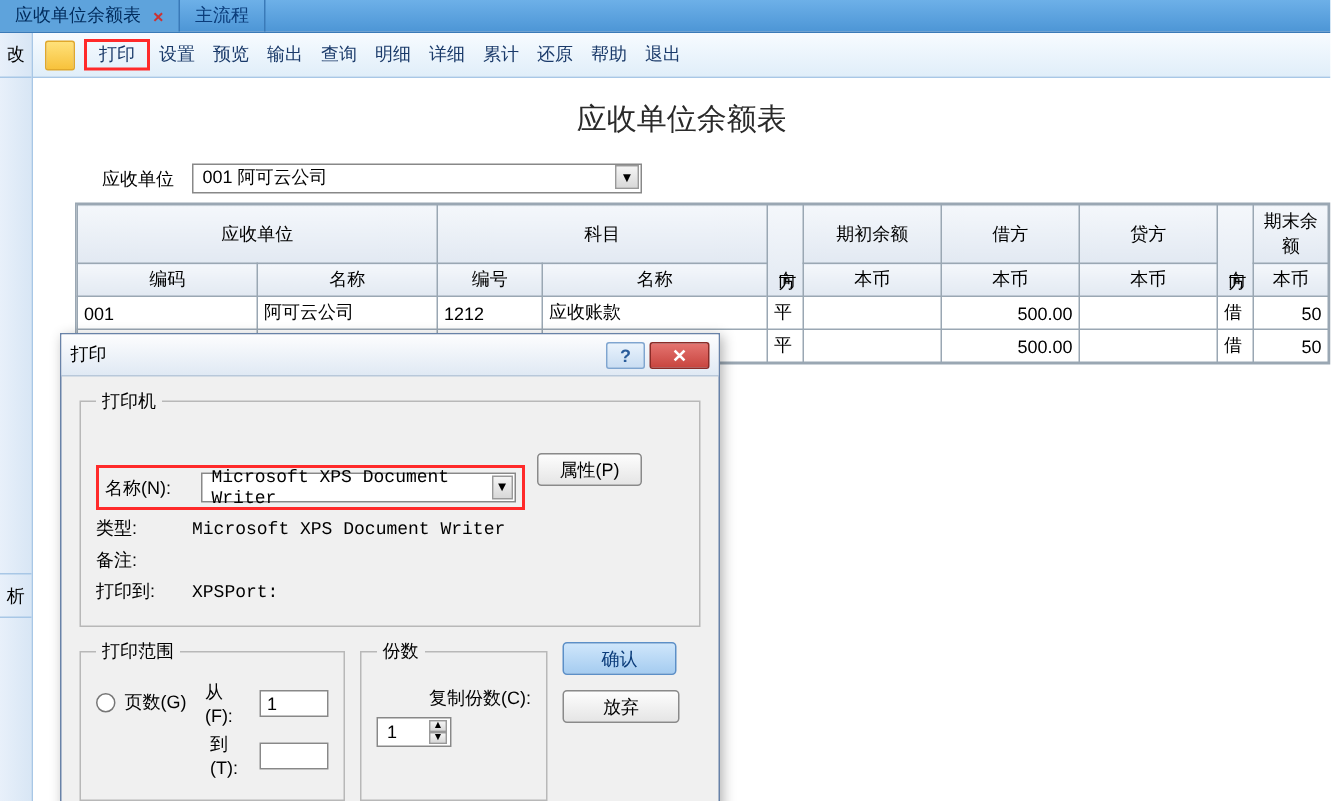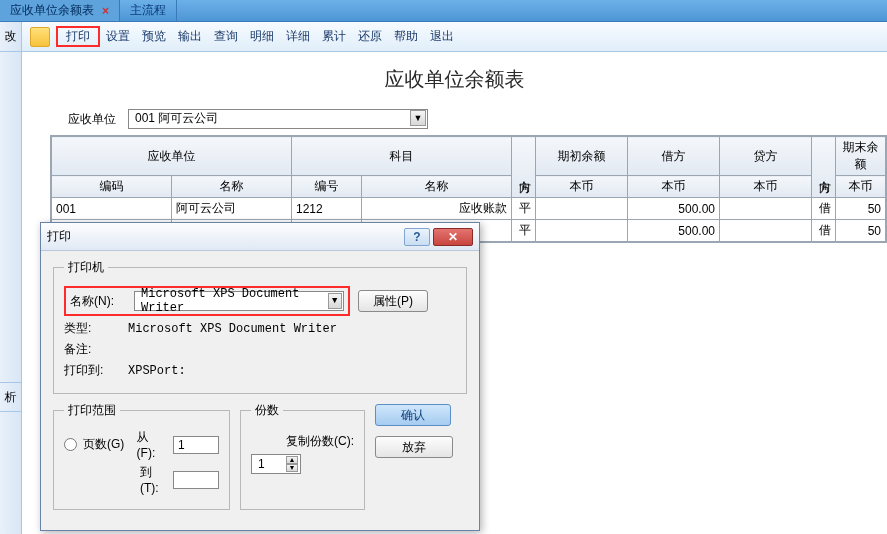--- a/index.html
+++ b/index.html
@@ -26,21 +26,21 @@
 .filter-row .select-wrap { border: 1px solid #888; height: 20px; width: 300px; display: flex; align-items: flex-start; justify-content: space-between; padding: 0 1px 0 6px; background: #fff; }
 .filter-row .select-arrow { width: 16px; height: 16px; background: linear-gradient(#f5f5f5,#d8d8d8); border: 1px solid #999; display: flex; align-items: center; justify-content: center; font-size: 9px; }
 
 
 .grid-wrap { margin: 0 0 0 28px; border: 1px solid #9aa7b3; }
 table.grid { border-collapse: collapse; width: 100%; table-layout: fixed; }
 table.grid th, table.grid td { border: 1px solid #9aa7b3; font-size: 12px; padding: 2px 4px; height: 18px; }
 table.grid th { background: linear-gradient(#f4f7fb,#e2e9f2); font-weight: normal; text-align: center; }
 table.grid td { background: #fff; text-align: left; }
 table.grid td.num { text-align: right; }
-table.grid td.center { text-align: right; }
+table.grid td.center { text-align: left; }
 .row-shade td{ background:#fcf2f3; }
 
 
 .left-strip { position: absolute; left: 0; top: 22px; width: 22px; bottom: 0; background: linear-gradient(to right,#e8f0fa,#d8e6f5); border-right: 1px solid #a8c7e6; }
 .left-strip .block { border-bottom:1px solid #a8c7e6; height:40px; display:flex; align-items:center; justify-content:center; }
 
 
 .content { margin-left: 22px; }
 
 
@@ -51,21 +51,21 @@
 .dlg-title .btn-help { width: 26px; height: 18px; background: linear-gradient(#eaf3fc,#c9ddf2); border: 1px solid #7fa5d0; border-radius: 2px; display: flex; align-items: center; justify-content: center; color: #2a5c9a; font-weight: bold; }
 .dlg-title .btn-close { width: 40px; height: 18px; background: linear-gradient(#e47470,#c8453f); border: 1px solid #8a2b27; border-radius: 2px; display: flex; align-items: center; justify-content: center; color: #fff; font-weight: bold; }
 
 .dlg-body { padding: 8px 12px 12px; }
 fieldset { border: 1px solid #b8b8b8; padding: 6px 10px 10px; margin-bottom: 8px; }
 legend { font-size: 12px; padding: 0 4px; }
 .row { display: flex; align-items: center; margin: 4px 0; gap: 8px; }
 .row .lbl { width: 56px; }
 .printer-select { border: 1px solid #888; height: 20px; width: 210px; display: flex; align-items: center; justify-content: space-between; padding: 0 1px 0 6px; background: #fff; font-family: "Courier New", monospace; }
 .printer-select .arrow { width: 16px; height: 16px; background: linear-gradient(#f5f5f5,#d8d8d8); border: 1px solid #999; display: flex; align-items: center; justify-content: center; font-size: 9px; }
-.red-box2 { border: 2px solid #ff2a2a; padding: 3px 4px; display: inline-flex; align-items: center; gap: 8px; }
+.red-box2 { border: 2px solid #ff2a2a; padding: 3px 4px; display: inline-flex; align-items: center; gap: 8px; margin-top: 24px; }
 
 .btn { background: linear-gradient(#fdfdfd,#e5e5e5); border: 1px solid #8a8a8a; border-radius: 3px; padding: 2px 14px; height: 22px; font-size: 12px; cursor: pointer; display: inline-flex; align-items: center; }
 
 .bottom-row { display: flex; gap: 10px; }
 .range-group { flex: 1; }
 .copies-group { width: 125px; }
 .side-buttons { width: 92px; display: flex; flex-direction: column; gap: 10px; justify-content:flex-start; padding-top: 2px; }
 
 .radio-row { display: flex; align-items: center; gap: 6px; margin: 4px 0; }
 .radio-row input[type=radio] { margin: 0; }

